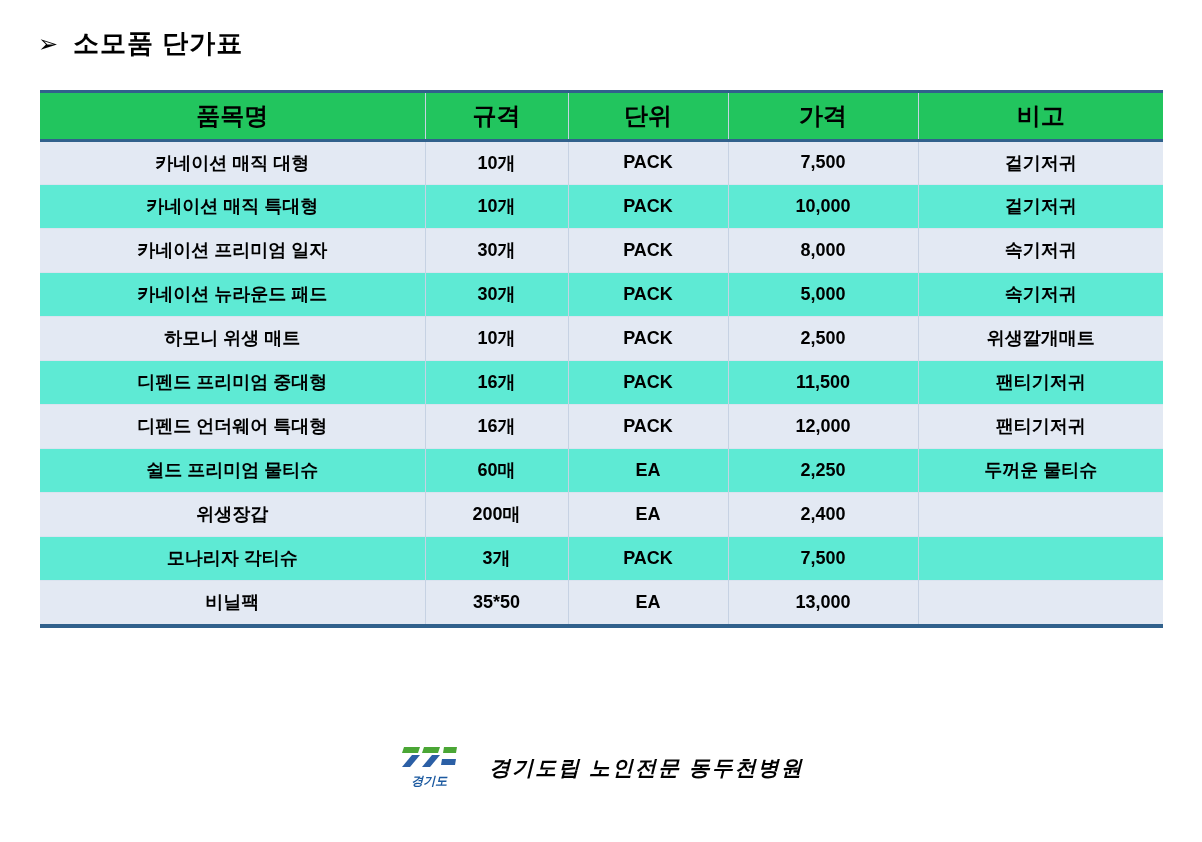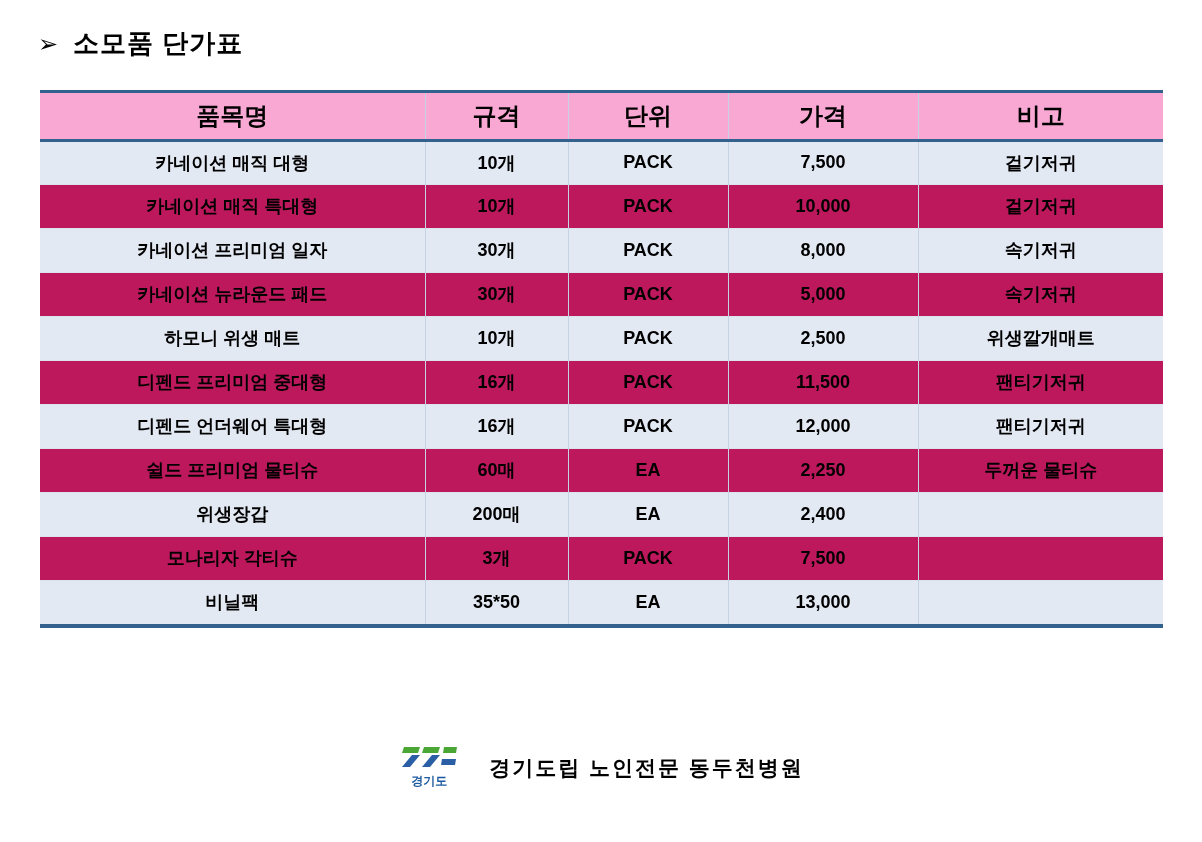--- a/index.html
+++ b/index.html
@@ -30,42 +30,42 @@
   col.c-item  { width: 385px; }
   col.c-spec  { width: 143px; }
   col.c-unit  { width: 160px; }
   col.c-price { width: 190px; }
   col.c-note  { width: 245px; }
 
   thead th {
     height: 47px;
     font-size: 24px; font-weight: bold; color: #000000;
     text-align: center; vertical-align: middle;
-    background: #f9a8d4;
+    background: #22c55e;
     border-bottom: 3px solid #31618c;
     border-left: 1px solid #c6d2e3;
   }
   thead th:first-child { border-left: none; }
 
   tbody td {
     height: 44px;
     font-size: 18px; font-weight: bold; color: #000000;
     text-align: center; vertical-align: middle;
     border-left: 1px solid #c6d2e3;
     border-top: 1px solid #dbe3ef;
   }
   tbody td:first-child { border-left: none; }
   tbody tr:first-child td { border-top: none; }
   tbody tr.alt { background: #e3e9f3; }
-  tbody tr.plain { background: #be185d; }
+  tbody tr.plain { background: #5eead4; }
 
   
   .footer {
     position: absolute; left: 0; top: 746px; width: 1202px;
-    display: flex; align-items: center; justify-content: center; gap: 29px;
+    display: flex; align-items: center; justify-content: center; gap: 29px; font-style: italic;
   }
   .logo {
     display: flex; flex-direction: column; align-items: center; gap: 1px;
     width: 62px;
   }
   .logo-text {
     font-size: 12px; font-weight: bold; color: #1c5aa0; letter-spacing: 0px;
   }
   .hospital-name {
     font-size: 21px; font-weight: bold; color: #000000; letter-spacing: 2px;

